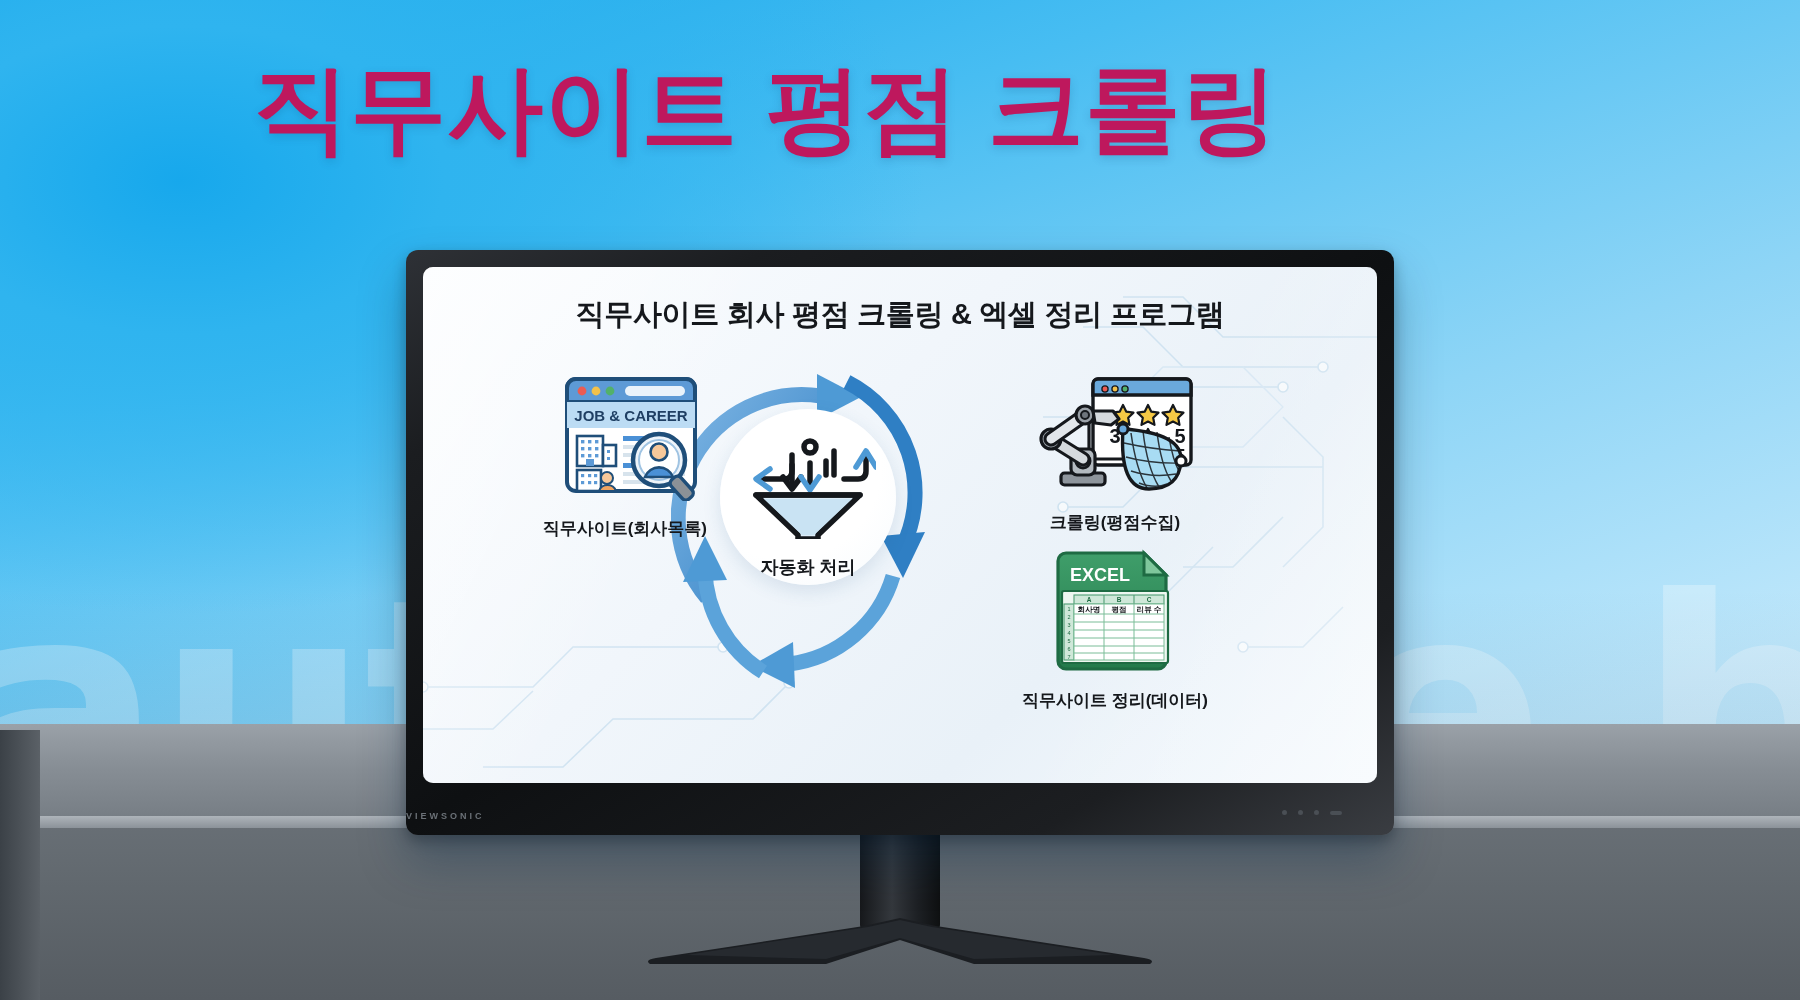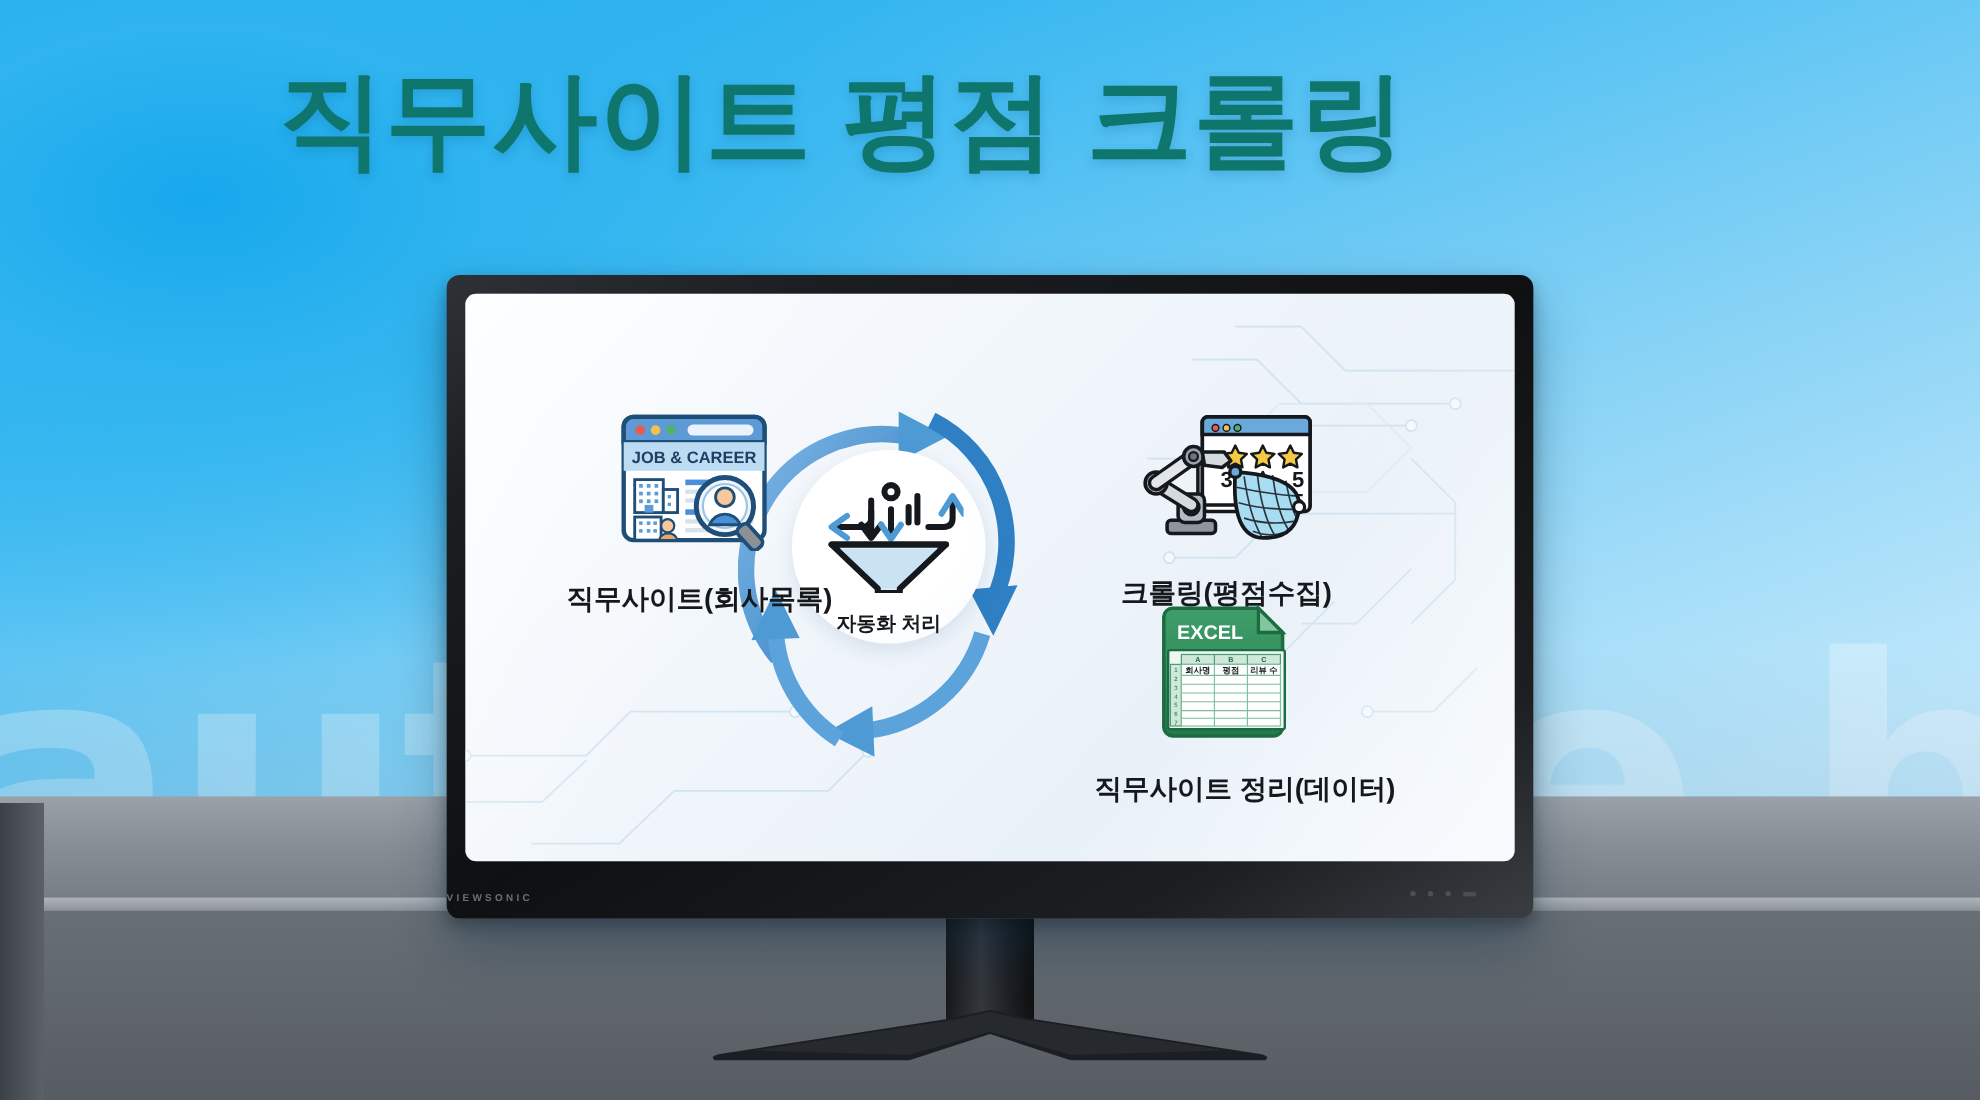--- a/index.html
+++ b/index.html
@@ -41,21 +41,21 @@
     background:linear-gradient(90deg,#3b4147,#5b6167);
   }
   #wall-shadow{
     position:absolute;left:0;bottom:270px;width:1800px;height:140px;
     background:linear-gradient(180deg,rgba(30,90,130,0) 0%, rgba(30,90,130,0.10) 100%);
   }
 
   
   #page-title{
     position:absolute;left:0;top:46px;width:1532px;text-align:center;
-    font-size:96px;font-weight:700;color:#0f766e;letter-spacing:1px;
+    font-size:96px;font-weight:700;color:#be185d;letter-spacing:1px;
     text-shadow:0 3px 10px rgba(0,60,110,0.18);
     white-space:nowrap;
   }
 
   
   #monitor{position:absolute;left:406px;top:250px;width:988px;height:585px;}
   #bezel{
     position:absolute;left:0;top:0;width:988px;height:585px;
     border-radius:12px;
     background:linear-gradient(150deg,#2e3136 0%,#1b1d20 18%,#0e1012 50%,#1c1e21 82%,#3a3d42 100%);
@@ -121,21 +121,21 @@
   #hub-icon{position:absolute;left:317px;top:168px;width:136px;height:104px;}
   #hub-label{
     position:absolute;left:297px;top:288px;width:176px;text-align:center;
     font-size:18px;font-weight:700;color:#15181c;
   }
 
   
   #node-left{position:absolute;left:92px;top:106px;width:192px;text-align:right;}
   #node-left .art{width:152px;height:128px;margin:0 auto;}
   .node-label{
-    margin-top:22px;font-size:25px;font-weight:700;color:#15181c;white-space:nowrap;
+    margin-top:12px;font-size:17px;font-weight:700;color:#15181c;white-space:nowrap;
   }
 
   
   #node-crawl{position:absolute;left:572px;top:100px;width:240px;text-align:center;}
   #node-crawl .art{width:168px;height:128px;margin:0 auto;}
 
   
   #node-excel{position:absolute;left:572px;top:278px;width:240px;text-align:center;}
   #node-excel .art{width:130px;height:128px;margin:0 auto;}
 
@@ -201,20 +201,21 @@
             <circle cx="0" cy="420" r="5"></circle>
         </g>
         <g fill="none" stroke="#c7dff0" stroke-width="1.3">
           <path d="M700 140 L740 100 L820 100 L860 140 L820 180 L740 180 Z"></path>
           <path d="M1160 330"></path>
         </g>
       </svg>
 
       <div id="screen-gloss"></div>
 
+      <div id="slide-title">직무사이트 회사 평점 크롤링 &amp; 엑셀 정리 프로그램</div>
 
       <svg id="cycle" viewBox="0 0 268 330">
         <defs>
           <linearGradient id="arcg" x1="0" y1="0" x2="1" y2="1">
             <stop offset="0" stop-color="#7fb6e4"></stop>
               <stop offset="1" stop-color="#2f7fc4"></stop>
           </linearGradient>
         </defs>
 
         <path d="M36 238 A124 124 0 0 1 150 36" fill="none" stroke="url(#arcg)" stroke-width="15" stroke-linecap="butt"></path>

